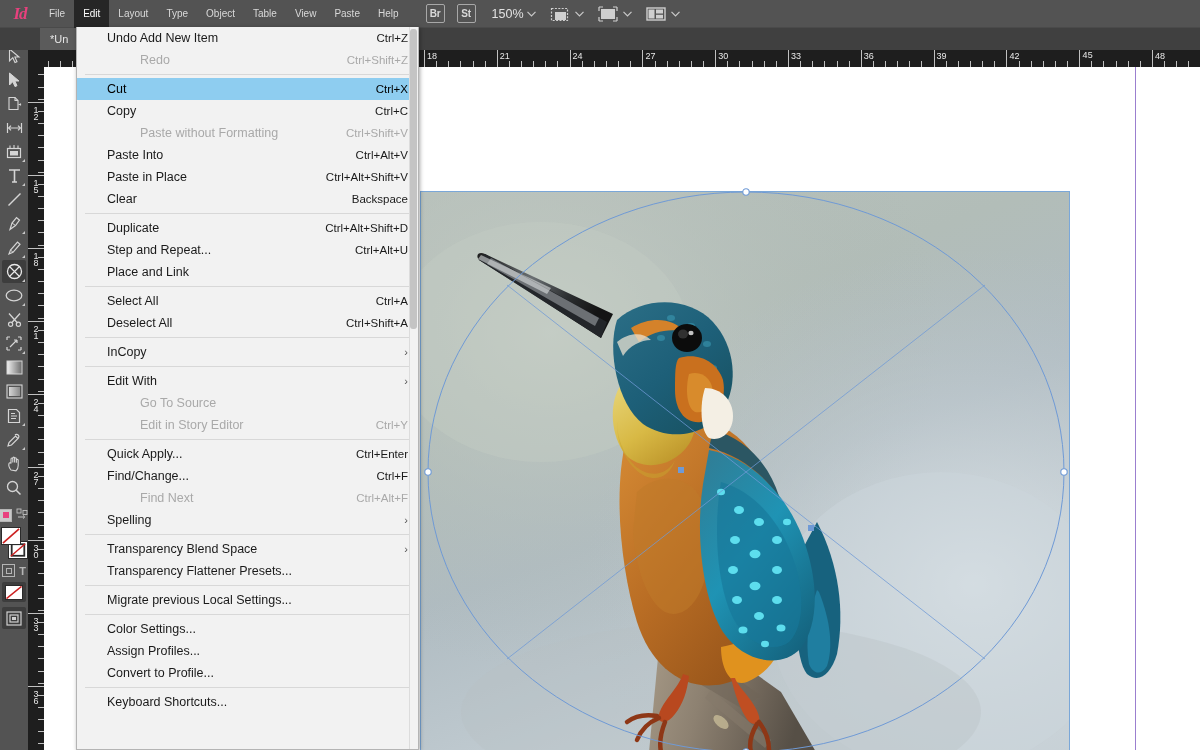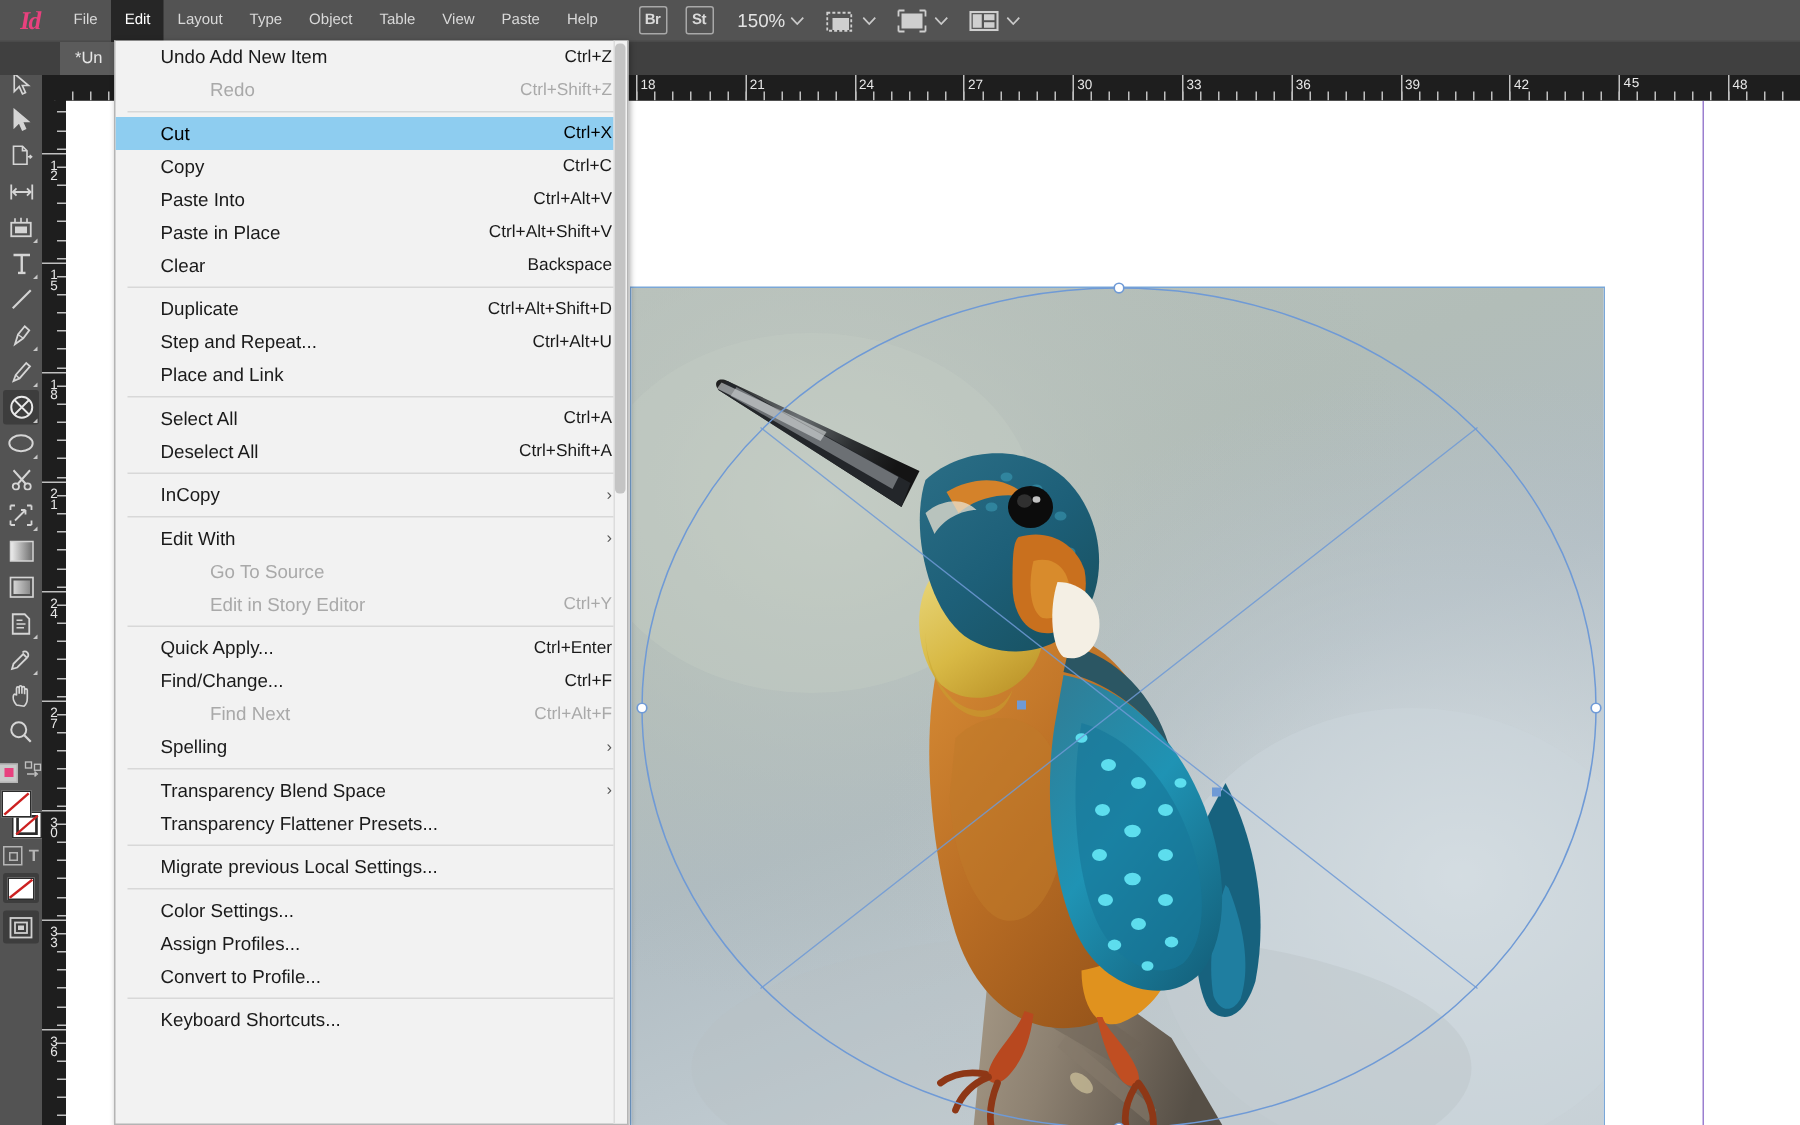--- a/index.html
+++ b/index.html
@@ -760,20 +760,24 @@
       </div>
       <div class="msep"></div>
       <div class="mrow hl">
         <span class="lbl">Cut</span>
         <span class="sc">Ctrl+X</span>
       </div>
       <div class="mrow">
         <span class="lbl">Copy</span>
         <span class="sc">Ctrl+C</span>
       </div>
+      <div class="mrow disabled">
+        <span class="lbl">Paste without Formatting</span>
+        <span class="sc">Ctrl+Shift+V</span>
+      </div>
       <div class="mrow">
         <span class="lbl">Paste Into</span>
         <span class="sc">Ctrl+Alt+V</span>
       </div>
       <div class="mrow">
         <span class="lbl">Paste in Place</span>
         <span class="sc">Ctrl+Alt+Shift+V</span>
       </div>
       <div class="mrow">
         <span class="lbl">Clear</span>

